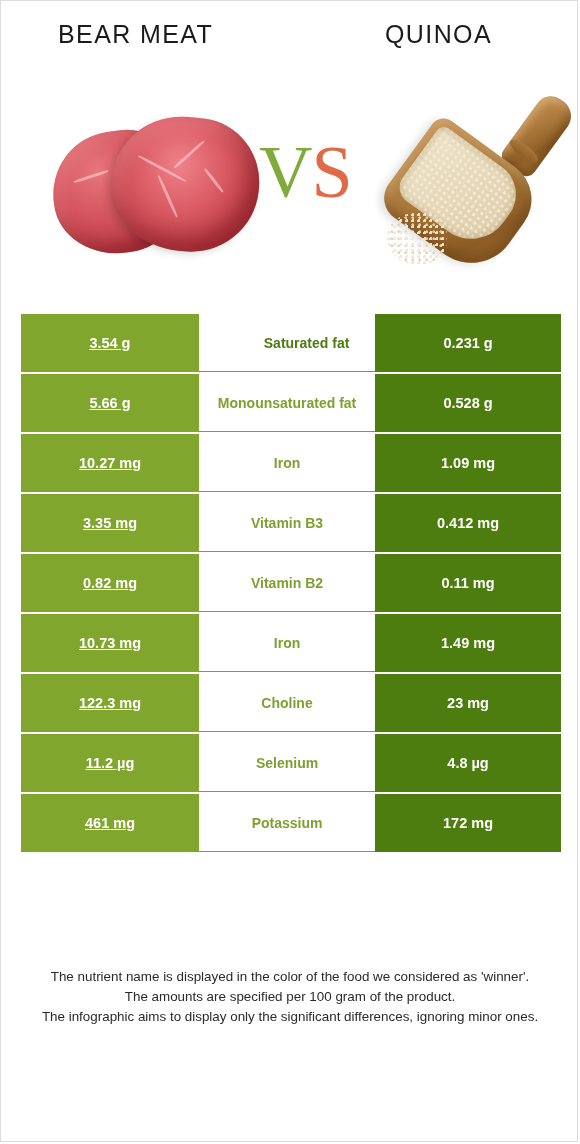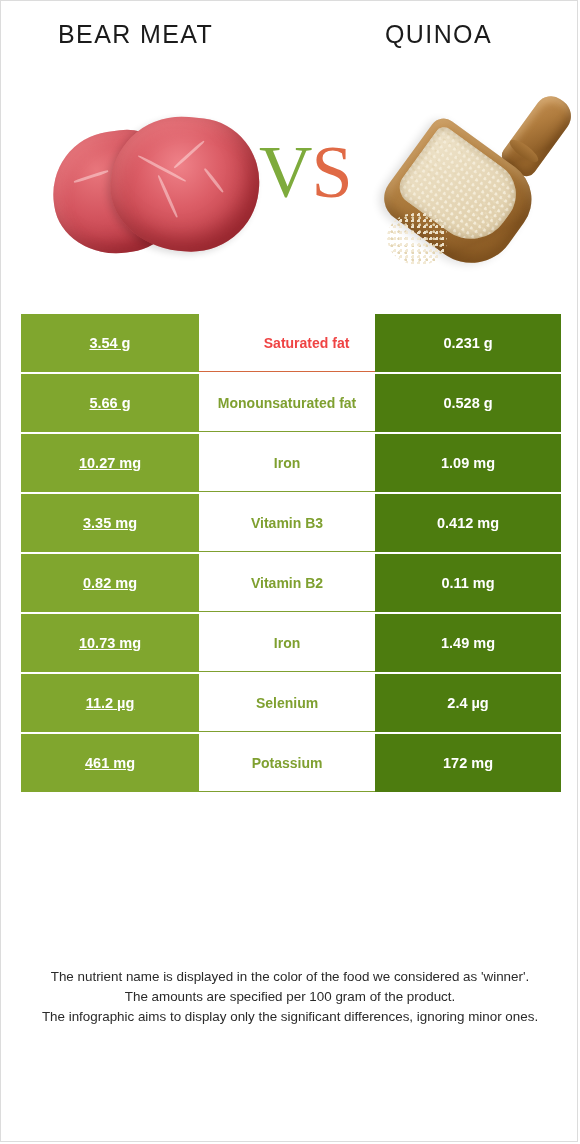--- a/index.html
+++ b/index.html
@@ -142,21 +142,21 @@
     font-size:14px;
     border-bottom:1px solid transparent;
   }
   .cell.right{
     width:188px;
     background:#4d7c0f;
     color:#ffffff;
     font-weight:600;
   }
   .mid.win-left{color:#7fa030;border-bottom-color:#7fa030;}
-  .mid.win-right{color:#ef4444;border-bottom-color:#d4683f;padding-left:39px;}
+  .mid.win-right{color:#4d7c0f;border-bottom-color:#d4683f;padding-left:39px;}
 
   
   #footer{
     position:absolute;left:0;top:966px;width:578px;
     text-align:center;
     font-size:13.4px;
     line-height:20px;
     color:#2a2a2a;
     padding:0 26px;
     box-sizing:border-box;
@@ -222,23 +222,28 @@
         <div class="cell left">0.82 mg</div>
         <div class="cell mid win-left">Vitamin B2</div>
         <div class="cell right">0.11 mg</div>
       </div>
       <div class="row">
         <div class="cell left">10.73 mg</div>
         <div class="cell mid win-left">Iron</div>
         <div class="cell right">1.49 mg</div>
       </div>
       <div class="row">
+        <div class="cell left">122.3 mg</div>
+        <div class="cell mid win-left">Choline</div>
+        <div class="cell right">23 mg</div>
+      </div>
+      <div class="row">
         <div class="cell left">11.2 µg</div>
         <div class="cell mid win-left">Selenium</div>
-        <div class="cell right">2.4 µg</div>
+        <div class="cell right">4.8 µg</div>
       </div>
       <div class="row">
         <div class="cell left">461 mg</div>
         <div class="cell mid win-left">Potassium</div>
         <div class="cell right">172 mg</div>
       </div>
     </div>
 
   <div id="footer">
     <p>The nutrient name is displayed in the color of the food we considered as 'winner'.</p>

